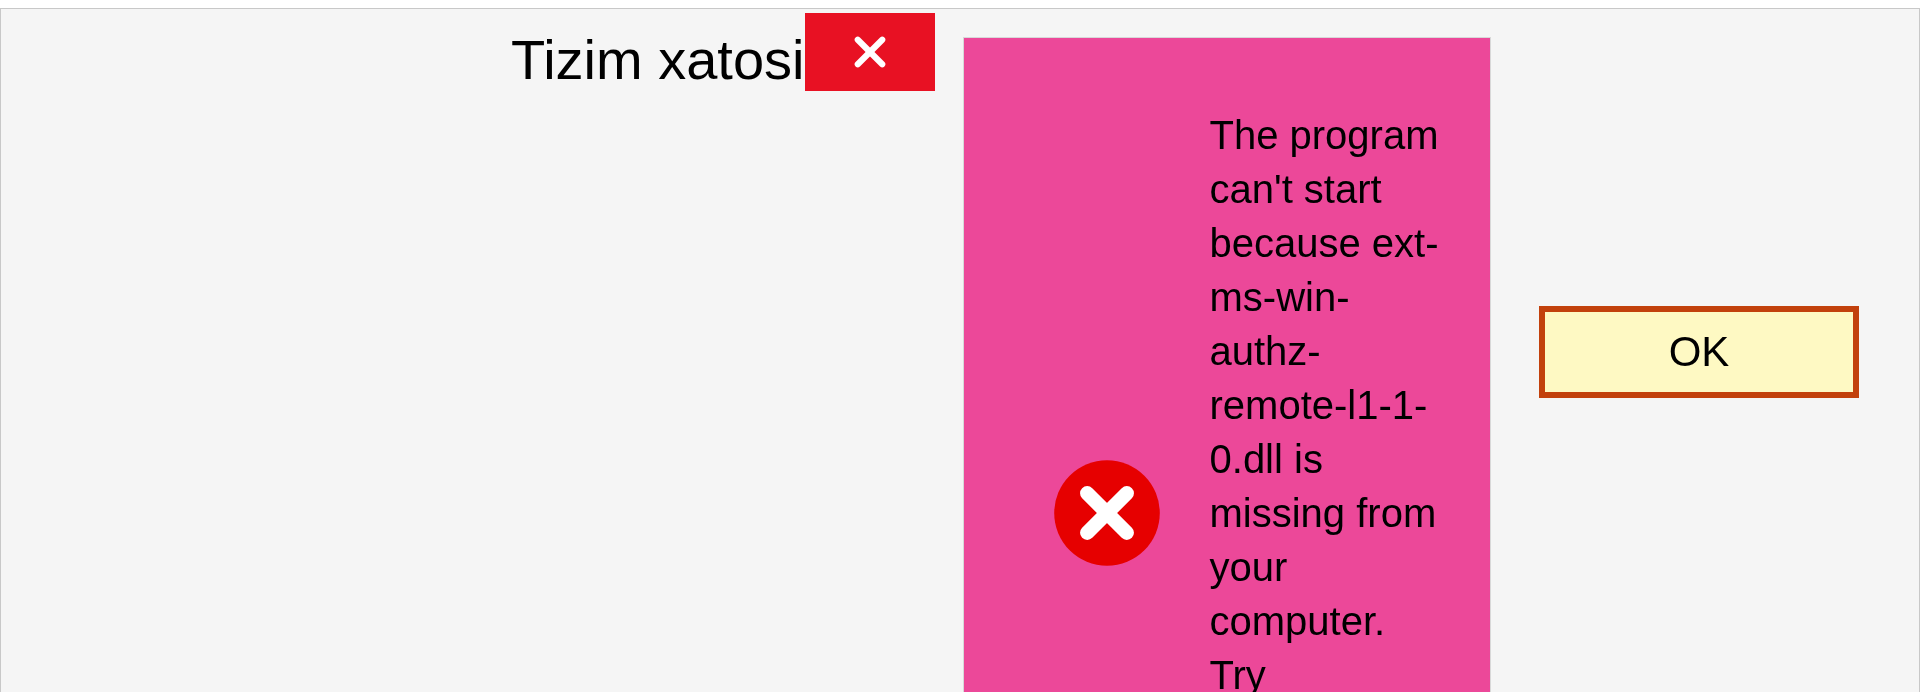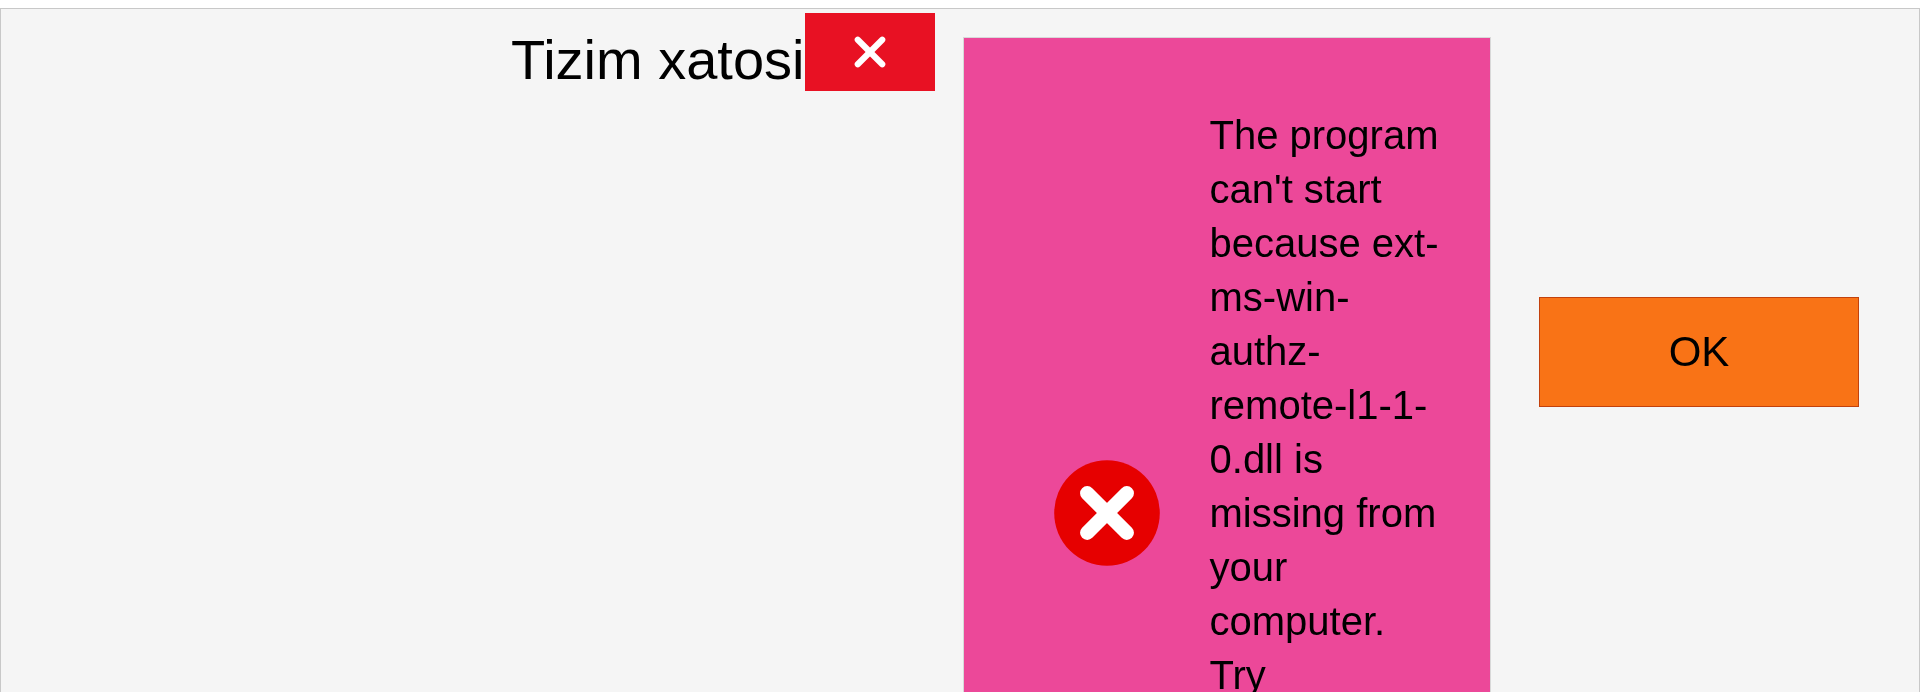--- a/index.html
+++ b/index.html
@@ -107,23 +107,23 @@
       transform: translateX(-50%);
       font-size: 62px;
       font-weight: 900;
       color: #e21515;
       letter-spacing: 1px;
       font-family: Arial, sans-serif;
     }
     
     .ok-button {
       width: 320px;
-      height: 110px;
-      background: #f97316;
-      border: 1px solid #c2410c;
+      height: 92px;
+      background: #fef9c3;
+      border: 6px solid #c2410c;
       font-size: 42px;
       color: #000000;
       cursor: pointer;
       display: flex;
       align-items: center;
       justify-content: center;
       font-family: "Segoe UI", Arial, sans-serif;
     }
   </style>
 </head>

